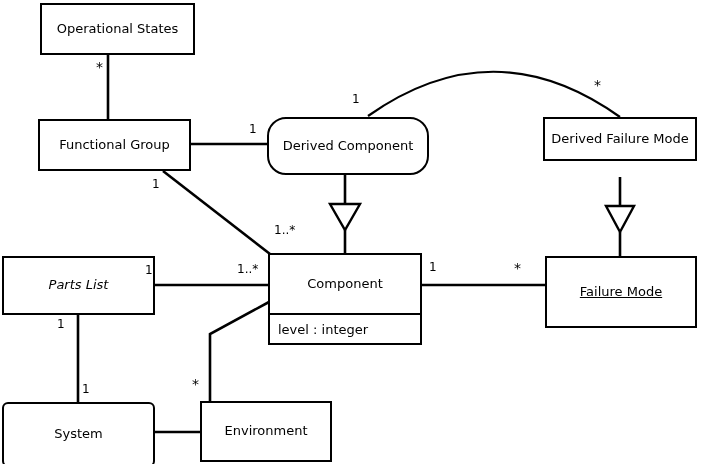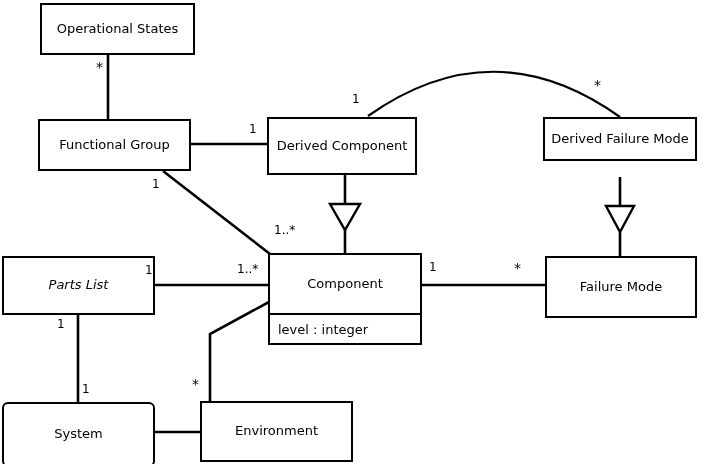--- a/index.html
+++ b/index.html
@@ -98,46 +98,46 @@
   </svg>
 
   <div class="uml-class" style="left:40px; top:3px; width:155px; height:52px;">
     <div class="uml-name">Operational States</div>
   </div>
 
   <div class="uml-class" style="left:38px; top:119px; width:153px; height:52px;">
     <div class="uml-name">Functional Group</div>
   </div>
 
-  <div class="uml-class" style="left:267px; top:117px; width:150px; height:58px;">
+  <div class="uml-class" style="left:267px; top:117px; width:162px; height:58px;border-radius:19px;">
     <div class="uml-name">Derived Component</div>
   </div>
 
   <div class="uml-class" style="left:543px; top:117px; width:154px; height:44px;">
     <div class="uml-name">Derived Failure Mode</div>
   </div>
 
   <div class="uml-class" style="left:2px; top:256px; width:153px; height:59px;font-style:italic;">
     <div class="uml-name">Parts List</div>
   </div>
 
   <div class="uml-class" style="left:268px; top:253px; width:154px; height:92px;">
     <div class="uml-name">Component</div>
     <div class="uml-attrs">level : integer</div>
   </div>
 
-  <div class="uml-class" style="left:545px; top:256px; width:152px; height:62px;">
+  <div class="uml-class" style="left:545px; top:256px; width:152px; height:72px;text-decoration:underline;">
     <div class="uml-name">Failure Mode</div>
   </div>
 
   <div class="uml-class" style="left:2px; top:402px; width:153px; height:65px;border-radius:6px;">
     <div class="uml-name">System</div>
   </div>
 
-  <div class="uml-class" style="left:200px; top:401px; width:153px; height:61px;">
+  <div class="uml-class" style="left:200px; top:401px; width:132px; height:61px;">
     <div class="uml-name">Environment</div>
   </div>
 
   <div class="mult mult-star" style="left:96px; top:60px;">*</div>
 
   <div class="mult" style="left:352px; top:93px;">1</div>
 
   <div class="mult mult-star" style="left:594px; top:78px;">*</div>
 
   <div class="mult" style="left:249px; top:123px;">1</div>

